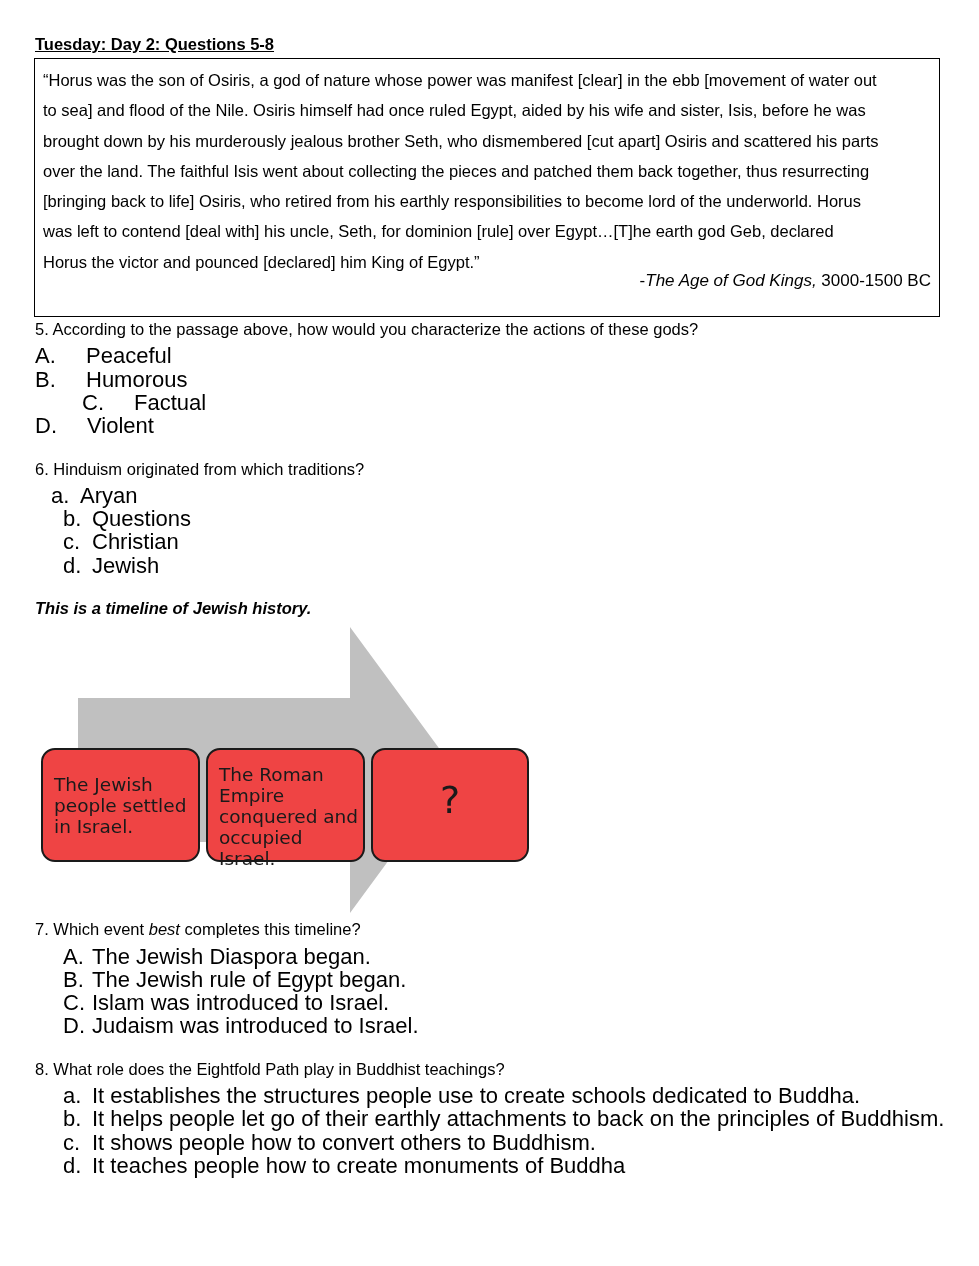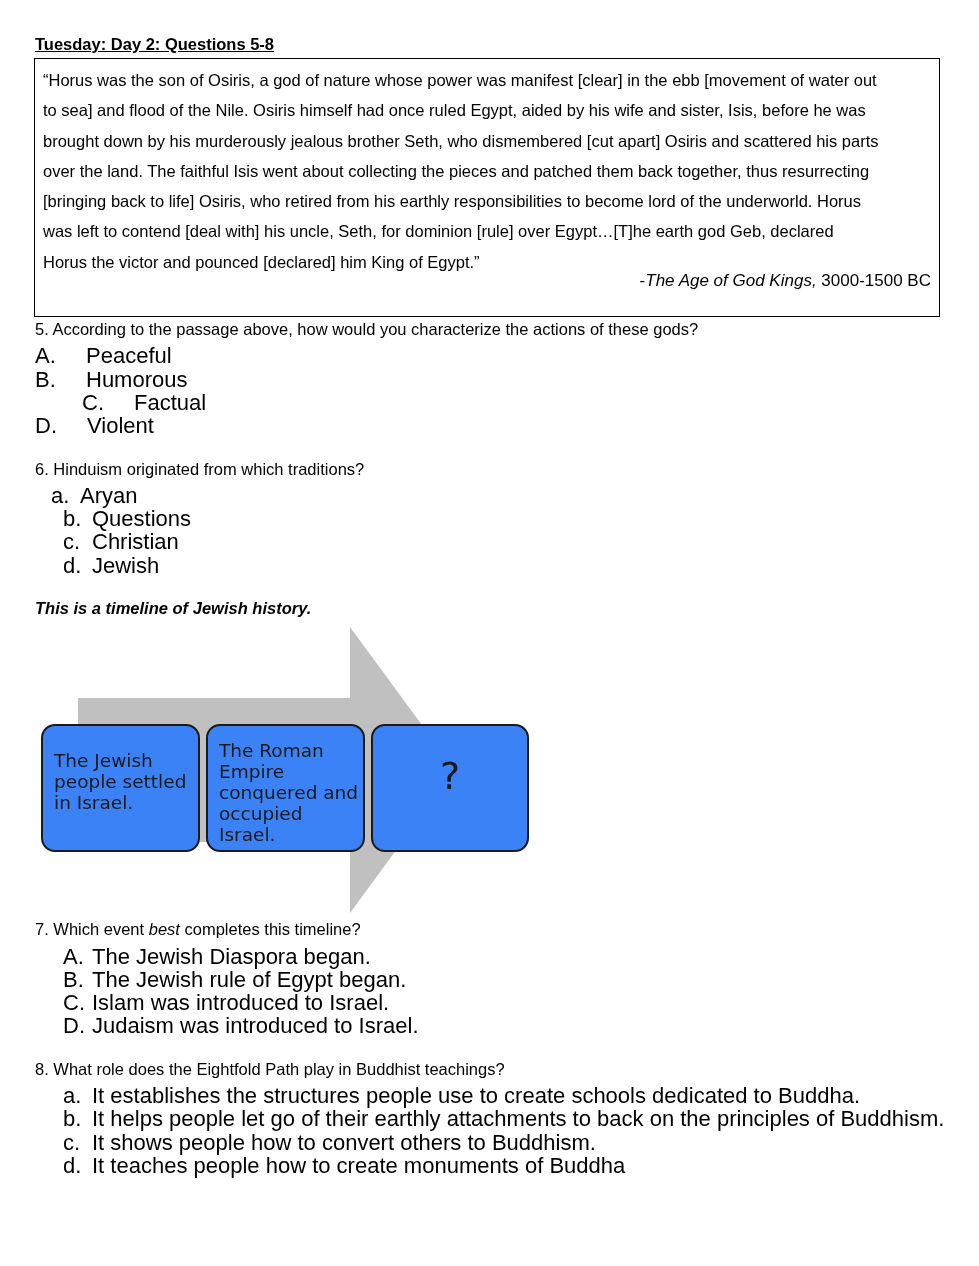--- a/index.html
+++ b/index.html
@@ -21,22 +21,22 @@
   }
   .citation {
     position: absolute; right: 8px; top: 212px; font-size: 17px;
   }
   .citation i { font-style: italic; }
   .q { left: 35px; font-size: 16.5px; }
   .opt { font-size: 22px; }
   .opt .lbl { display: inline-block; }
   .bold-italic { font-weight: bold; font-style: italic; }
   .tl-box {
-    position: absolute; top: 724px; height: 128px;
-    border: 2px solid #1a1a1a; border-radius: 14px; background: #3b82f6;
+    position: absolute; top: 748px; height: 114px;
+    border: 2px solid #1a1a1a; border-radius: 14px; background: #ef4444;
     box-sizing: border-box;
     font-family: "DejaVu Sans", sans-serif; font-size: 18.5px; line-height: 21px; color: #1a1a1a;
   }
   .tl-box .txt { position: absolute; left: 11px; }
   .tl-q { position: absolute; left: 0; right: 0; top: 30px; text-align: center; font-size: 38px; line-height: 40px; }
 </style>
 </head>
 <body>
 
 <div class="abs heading">Tuesday: Day 2: Questions 5-8</div>

